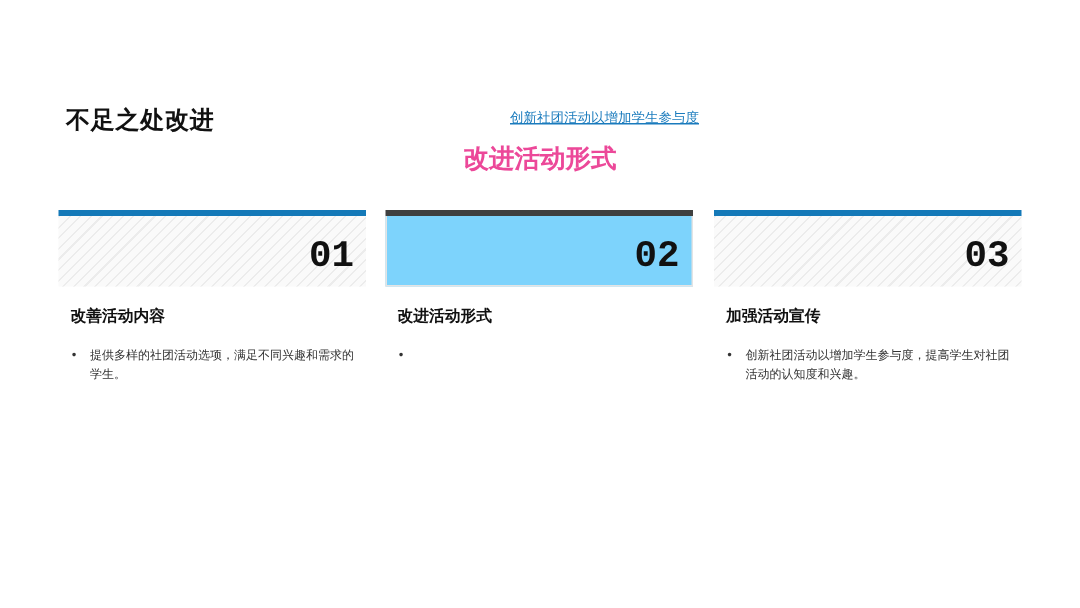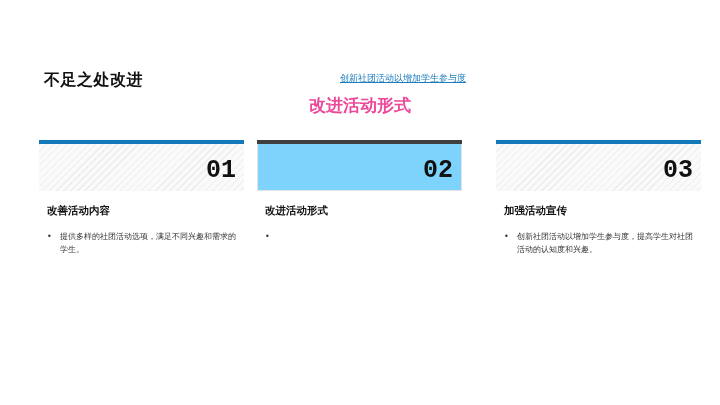--- a/index.html
+++ b/index.html
@@ -71,21 +71,21 @@
     <div class="card-bar" style="background:#3f3f3f;"></div>
     <div class="card-head">
       <span class="card-num">02</span>
     </div>
     <div class="card-title">改进活动形式</div>
     <div class="card-body">
       <span class="bullet">•</span>
     </div>
   </div>
 
-  <div class="card" style="left:476px;margin-left:20px;">
+  <div class="card" style="left:476px;">
     <div class="card-bar" style="background:#1479b8;"></div>
     <div class="card-head">
       <span class="card-num">03</span>
     </div>
     <div class="card-title">加强活动宣传</div>
     <div class="card-body">
       <span class="bullet">•</span>
       <span>创新社团活动以增加学生参与度，提高学生对社团活动的认知度和兴趣。</span>
     </div>
   </div>

